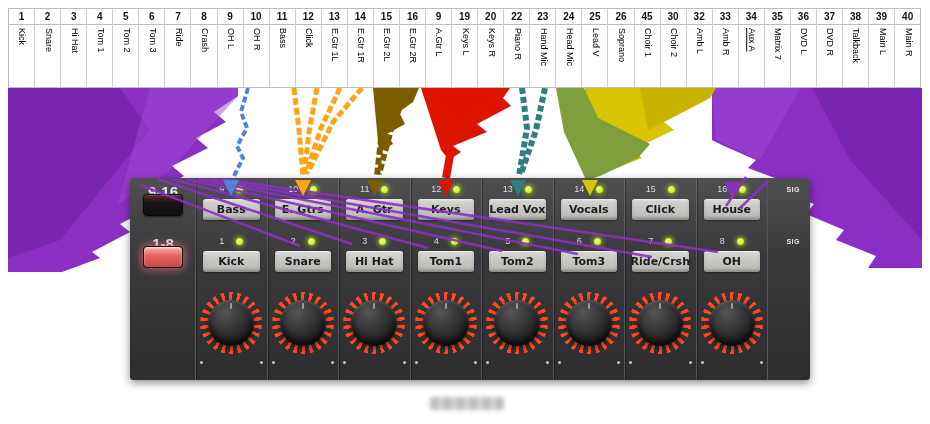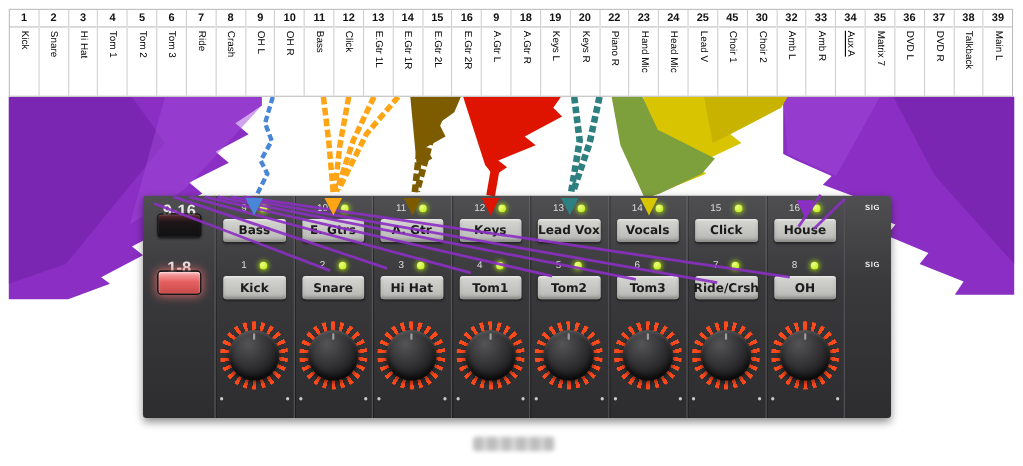--- a/index.html
+++ b/index.html
@@ -192,24 +192,20 @@
         </div>
         <div class="pcol">
           <div class="pnum">16</div>
           <div class="plabel">E.Gtr 2R</div>
         </div>
         <div class="pcol">
           <div class="pnum">9</div>
           <div class="plabel">A.Gtr L</div>
         </div>
         <div class="pcol">
-          <div class="pnum">18</div>
-          <div class="plabel">A.Gtr R</div>
-        </div>
-        <div class="pcol">
           <div class="pnum">19</div>
           <div class="plabel">Keys L</div>
         </div>
         <div class="pcol">
           <div class="pnum">20</div>
           <div class="plabel">Keys R</div>
         </div>
         <div class="pcol">
           <div class="pnum">22</div>
           <div class="plabel">Piano R</div>
@@ -220,20 +216,24 @@
         </div>
         <div class="pcol">
           <div class="pnum">24</div>
           <div class="plabel">Head Mic</div>
         </div>
         <div class="pcol">
           <div class="pnum">25</div>
           <div class="plabel">Lead V</div>
         </div>
         <div class="pcol">
+          <div class="pnum">26</div>
+          <div class="plabel">Soprano</div>
+        </div>
+        <div class="pcol">
           <div class="pnum">45</div>
           <div class="plabel">Choir 1</div>
         </div>
         <div class="pcol">
           <div class="pnum">30</div>
           <div class="plabel">Choir 2</div>
         </div>
         <div class="pcol">
           <div class="pnum">32</div>
           <div class="plabel">Amb L</div>
@@ -258,20 +258,24 @@
           <div class="pnum">37</div>
           <div class="plabel">DVD R</div>
         </div>
         <div class="pcol">
           <div class="pnum">38</div>
           <div class="plabel">Talkback</div>
         </div>
         <div class="pcol">
           <div class="pnum">39</div>
           <div class="plabel">Main L</div>
+        </div>
+        <div class="pcol">
+          <div class="pnum">40</div>
+          <div class="plabel">Main R</div>
         </div>
       </div>
   </div>
 
   <div id="mixer-panel">
     <div id="bank-col">
       <div class="bank-label" id="bank-916-label">9-16</div>
       <div class="bank-btn" id="bank-916-btn"></div>
       <div class="bank-label" id="bank-18-label">1-8</div>
       <div class="bank-btn" id="bank-18-btn"></div>

